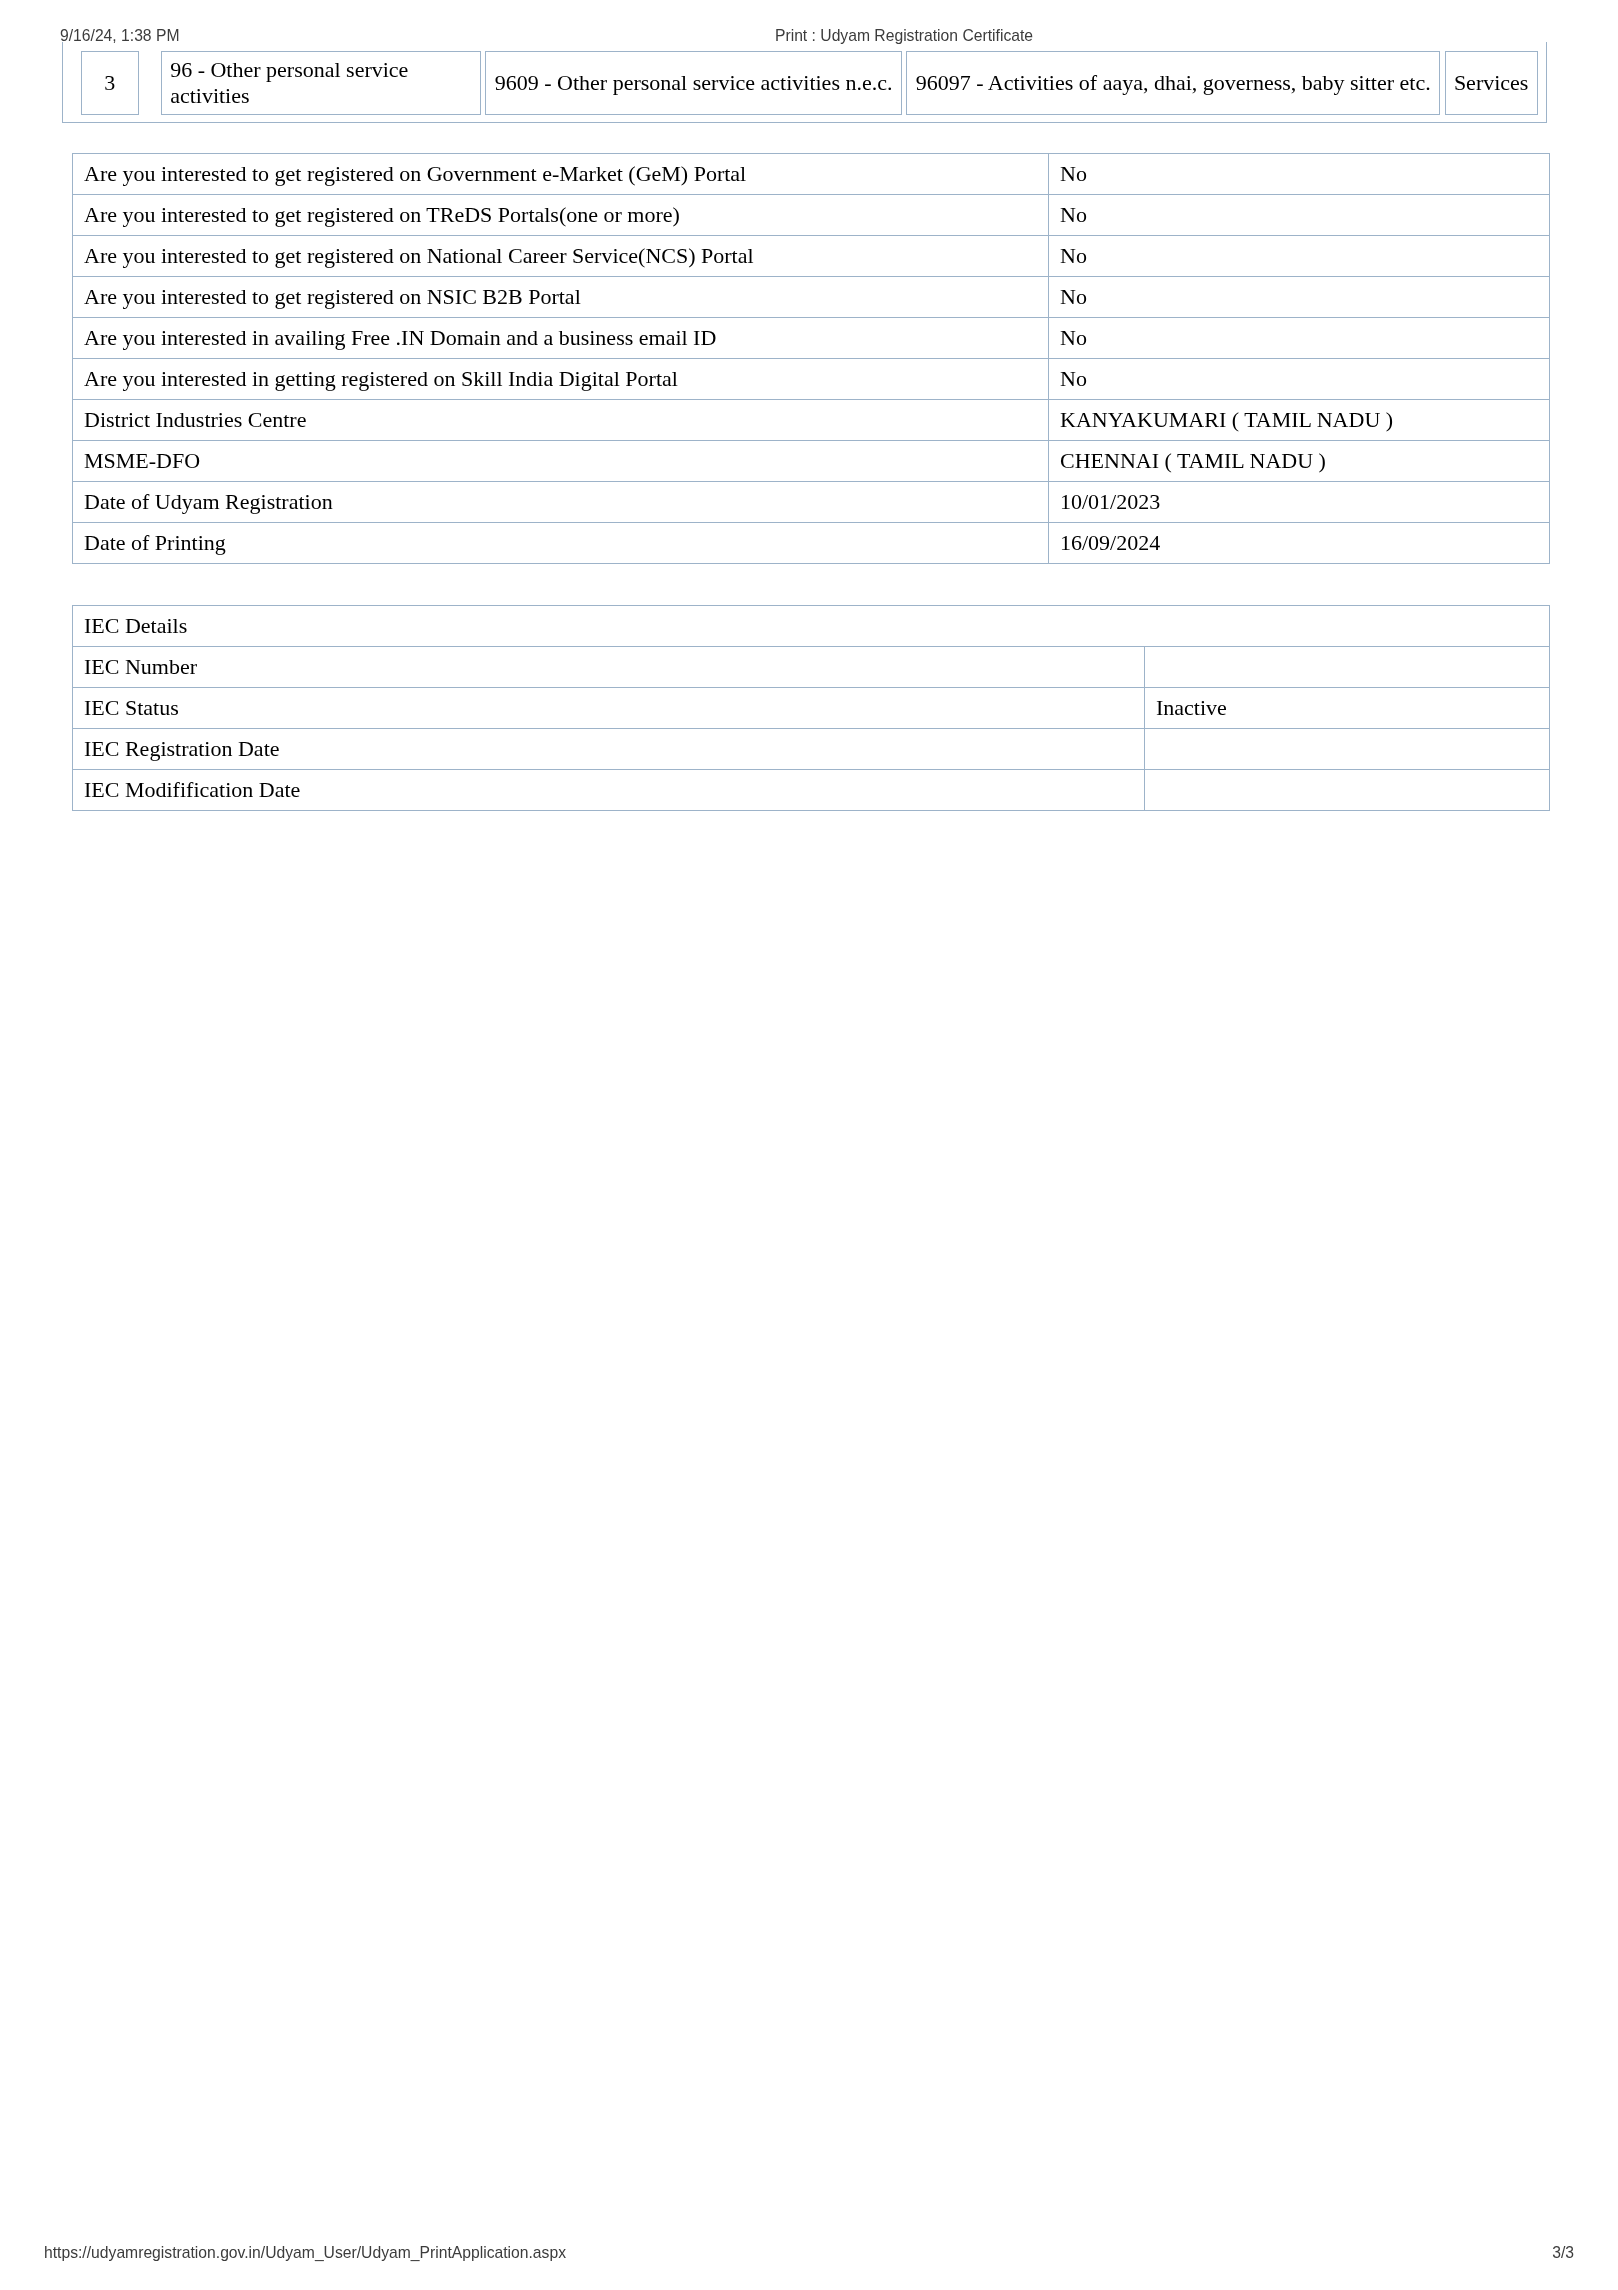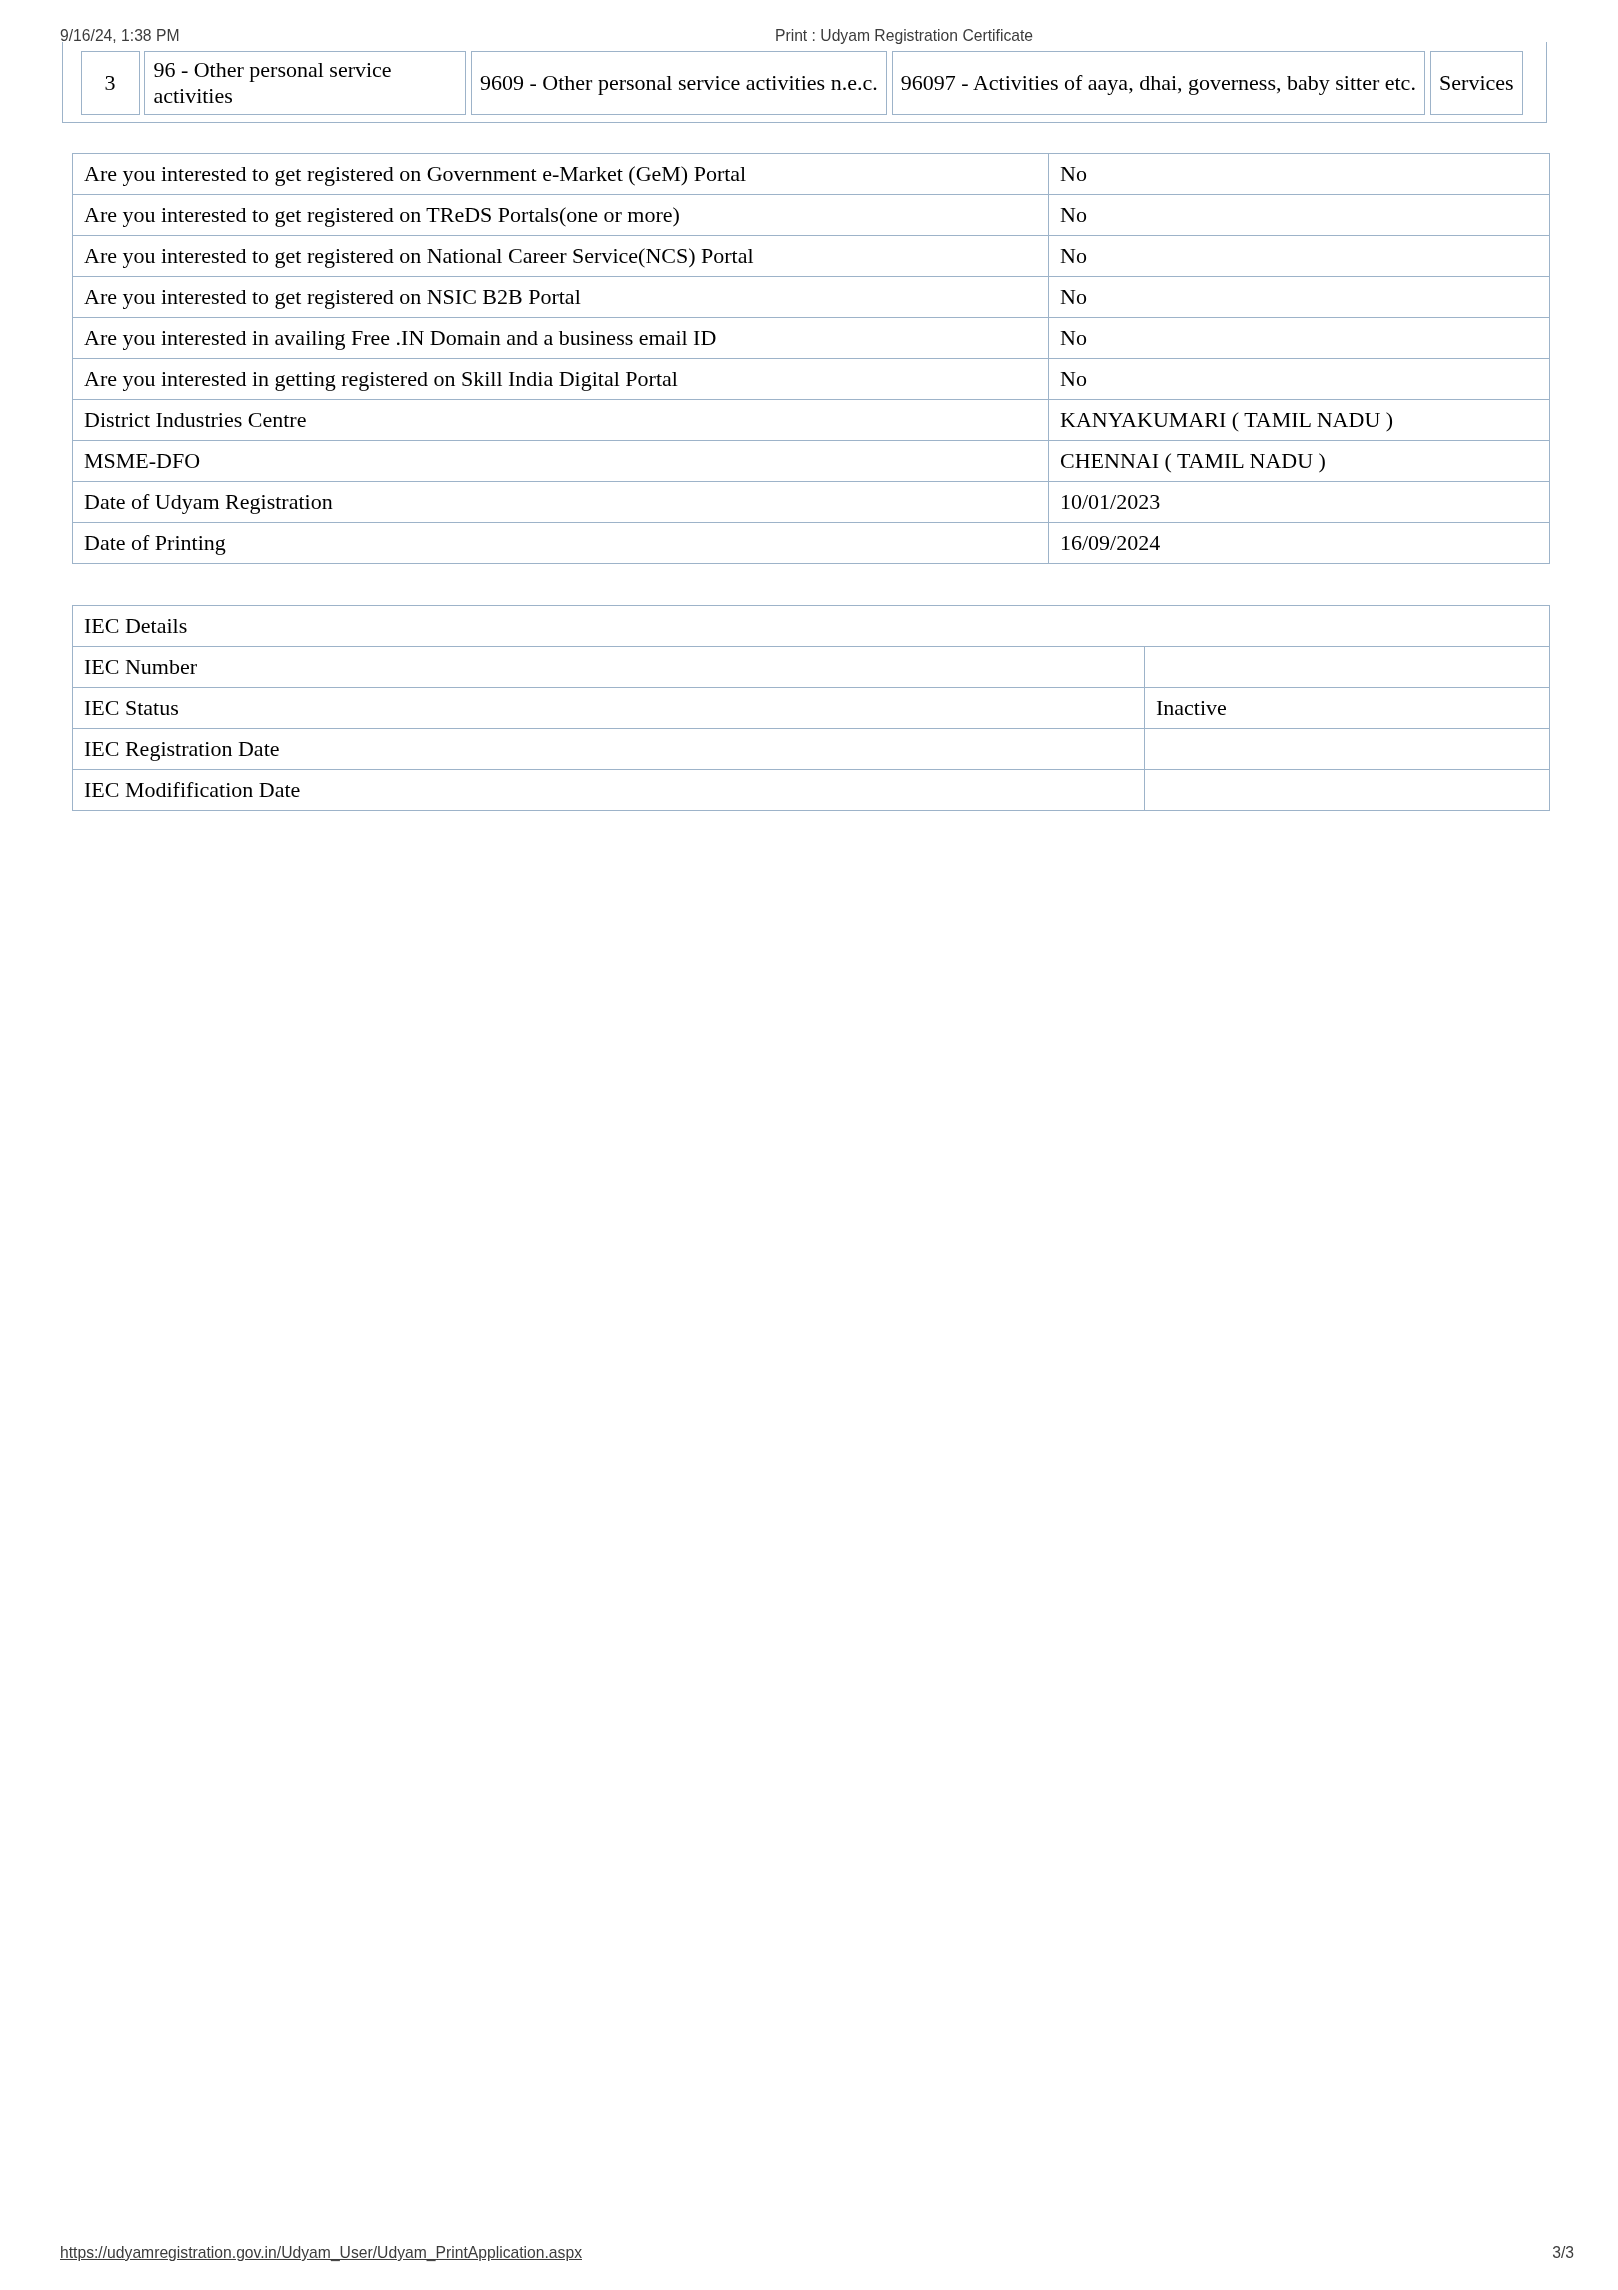--- a/index.html
+++ b/index.html
@@ -16,21 +16,21 @@
   
   .chrome-text {
     position: absolute;
     font-family: "Liberation Sans", sans-serif;
     font-size: 15.7px;
     color: #3c3c3c;
     white-space: nowrap;
   }
   .hdr-date  { left: 60px; top: 27px; }
   .hdr-title { left: 904px; top: 27px; transform: translateX(-50%); }
-  .ftr-url   { left: 60px; top: 2244px; text-decoration: underline; }
+  .ftr-url   { left: 44px; top: 2244px; }
   .ftr-page  { right: 45px; top: 2244px; }
 
   
   .activity-strip {
     position: absolute;
     left: 62px; top: 42px;
     width: 1485px; height: 81px;
     border-left: 1.8px solid #9db3c9;
     border-right: 1.8px solid #9db3c9;
     border-bottom: 1.8px solid #9db3c9;
@@ -41,21 +41,21 @@
   }
   .activity-cell {
     border: 1.8px solid #9db3c9;
     display: flex;
     align-items: center;
     padding: 0 8.3px;
     font-size: 22px;
     line-height: 1.2;
   }
   .cell-sno  { width: 59px; justify-content: center; }
-  .cell-nic2 { width: 322px; }
+  .cell-nic2 { width: 322px; margin-left: 17px; }
   .cell-nic3, .cell-nic4, .cell-cat { white-space: nowrap; }
 
   
   table {
     position: absolute;
     border-collapse: collapse;
     width: 1478px;
     font-size: 22px;
   }
   .q-table   { left: 72px; top: 153px; }

